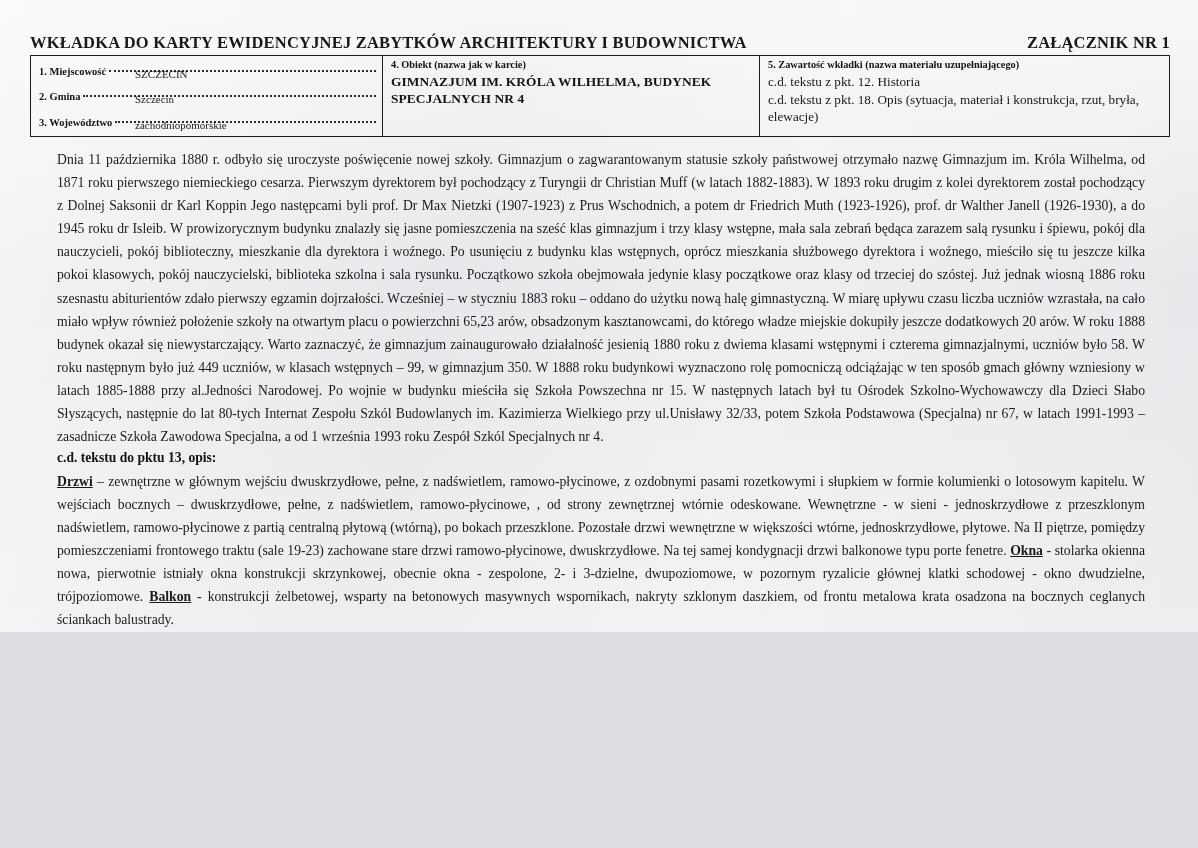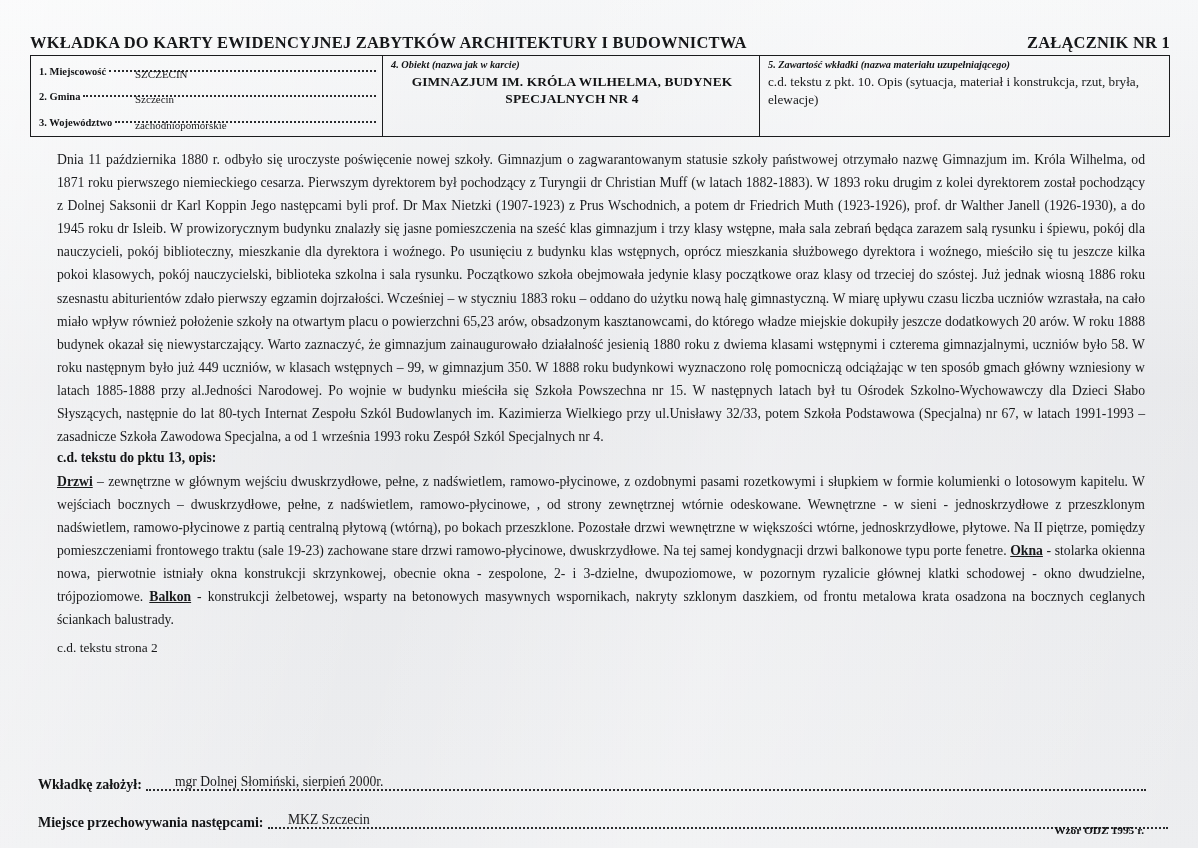--- a/index.html
+++ b/index.html
@@ -6,21 +6,21 @@
     margin: 0;
     padding: 0;
     background: #dcdee1;
   }
   body {
     font-family: "Liberation Serif", "DejaVu Serif", serif;
   }
   .page {
     position: relative;
     width: 1198px;
-    height: 848px;
+    height: 632px;
     background: #e9eaec;
     background-image:
       linear-gradient(105deg, rgba(255,255,255,0.55) 0%, rgba(255,255,255,0.0) 38%, rgba(255,255,255,0.30) 62%, rgba(255,255,255,0.0) 100%),
       linear-gradient(180deg, rgba(248,249,250,0.85) 0%, rgba(230,231,234,0.7) 45%, rgba(238,239,241,0.8) 100%);
     overflow: hidden;
     box-sizing: border-box;
   }
   .grain {
     position: absolute;
     inset: 0;
@@ -108,24 +108,23 @@
   }
   .fv-2 { left: 96px; }
   .fv-3 { left: 96px; }
 
   .cell-head {
     font-weight: bold;
     font-size: 10.3px;
     color: #131416;
     line-height: 1.2;
     margin-bottom: 2px;
-    font-style: italic;
   }
   .obj-name {
-    text-align: center;
+    text-align: left;
     font-weight: bold;
     font-size: 13.4px;
     line-height: 1.22;
     color: #131416;
     margin-top: 3px;
     letter-spacing: 0.1px;
   }
   .cont-line {
     font-size: 13.2px;
     line-height: 1.32;
@@ -253,21 +252,22 @@
     <div class="cell cell-mid">
       <div class="cell-head">4. Obiekt (nazwa jak w karcie)</div>
       <div class="obj-name">
         <div>GIMNAZJUM IM. KRÓLA WILHELMA, BUDYNEK</div>
         <div>SPECJALNYCH NR 4</div>
       </div>
     </div>
 
     <div class="cell cell-right">
       <div class="cell-head">5. Zawartość wkładki (nazwa materiału uzupełniającego)</div>
-      <div class="cont-line">c.d. tekstu z pkt. 10. Opis (sytuacja, materiał i konstrukcja, rzut, bryła,</div>
+      <div class="cont-line">c.d. tekstu z pkt. 12. Historia</div>
+      <div class="cont-line">c.d. tekstu z pkt. 18. Opis (sytuacja, materiał i konstrukcja, rzut, bryła,</div>
       <div class="cont-line">elewacje)</div>
     </div>
 
   </div>
 
   <div class="body">
 
     <p class="para">Dnia 11 października 1880 r. odbyło się uroczyste poświęcenie nowej szkoły. Gimnazjum o zagwarantowanym statusie szkoły państwowej otrzymało nazwę Gimnazjum im. Króla Wilhelma, od 1871 roku pierwszego niemieckiego cesarza. Pierwszym dyrektorem był pochodzący z Turyngii dr Christian Muff (w latach 1882-1883). W 1893 roku drugim z kolei dyrektorem został pochodzący z Dolnej Saksonii dr Karl Koppin Jego następcami byli prof. Dr Max Nietzki (1907-1923) z Prus Wschodnich, a potem dr Friedrich Muth (1923-1926), prof. dr Walther Janell (1926-1930), a do 1945 roku dr Isleib. W prowizorycznym budynku znalazły się jasne pomieszczenia na sześć klas gimnazjum i trzy klasy wstępne, mała sala zebrań będąca zarazem salą rysunku i śpiewu, pokój dla nauczycieli, pokój biblioteczny, mieszkanie dla dyrektora i woźnego. Po usunięciu z budynku klas wstępnych, oprócz mieszkania służbowego dyrektora i woźnego, mieściło się tu jeszcze kilka pokoi klasowych, pokój nauczycielski, biblioteka szkolna i sala rysunku. Początkowo szkoła obejmowała jedynie klasy początkowe oraz klasy od trzeciej do szóstej. Już jednak wiosną 1886 roku szesnastu abiturientów zdało pierwszy egzamin dojrzałości. Wcześniej – w styczniu 1883 roku – oddano do użytku nową halę gimnastyczną. W miarę upływu czasu liczba uczniów wzrastała, na cało miało wpływ również położenie szkoły na otwartym placu o powierzchni 65,23 arów, obsadzonym kasztanowcami, do którego władze miejskie dokupiły jeszcze dodatkowych 20 arów. W roku 1888 budynek okazał się niewystarczający. Warto zaznaczyć, że gimnazjum zainaugurowało działalność jesienią 1880 roku z dwiema klasami wstępnymi i czterema gimnazjalnymi, uczniów było 58. W roku następnym było już 449 uczniów, w klasach wstępnych – 99, w gimnazjum 350. W 1888 roku budynkowi wyznaczono rolę pomocniczą odciążając w ten sposób gmach główny wzniesiony w latach 1885-1888 przy al.Jedności Narodowej. Po wojnie w budynku mieściła się Szkoła Powszechna nr 15. W następnych latach był tu Ośrodek Szkolno-Wychowawczy dla Dzieci Słabo Słyszących, następnie do lat 80-tych Internat Zespołu Szkól Budowlanych im. Kazimierza Wielkiego przy ul.Unisławy 32/33, potem Szkoła Podstawowa (Specjalna) nr 67, w latach 1991-1993 – zasadnicze Szkoła Zawodowa Specjalna, a od 1 września 1993 roku Zespół Szkól Specjalnych nr 4.</p>
 
     <div class="sec-head">c.d. tekstu do pktu 13, opis:</div>

